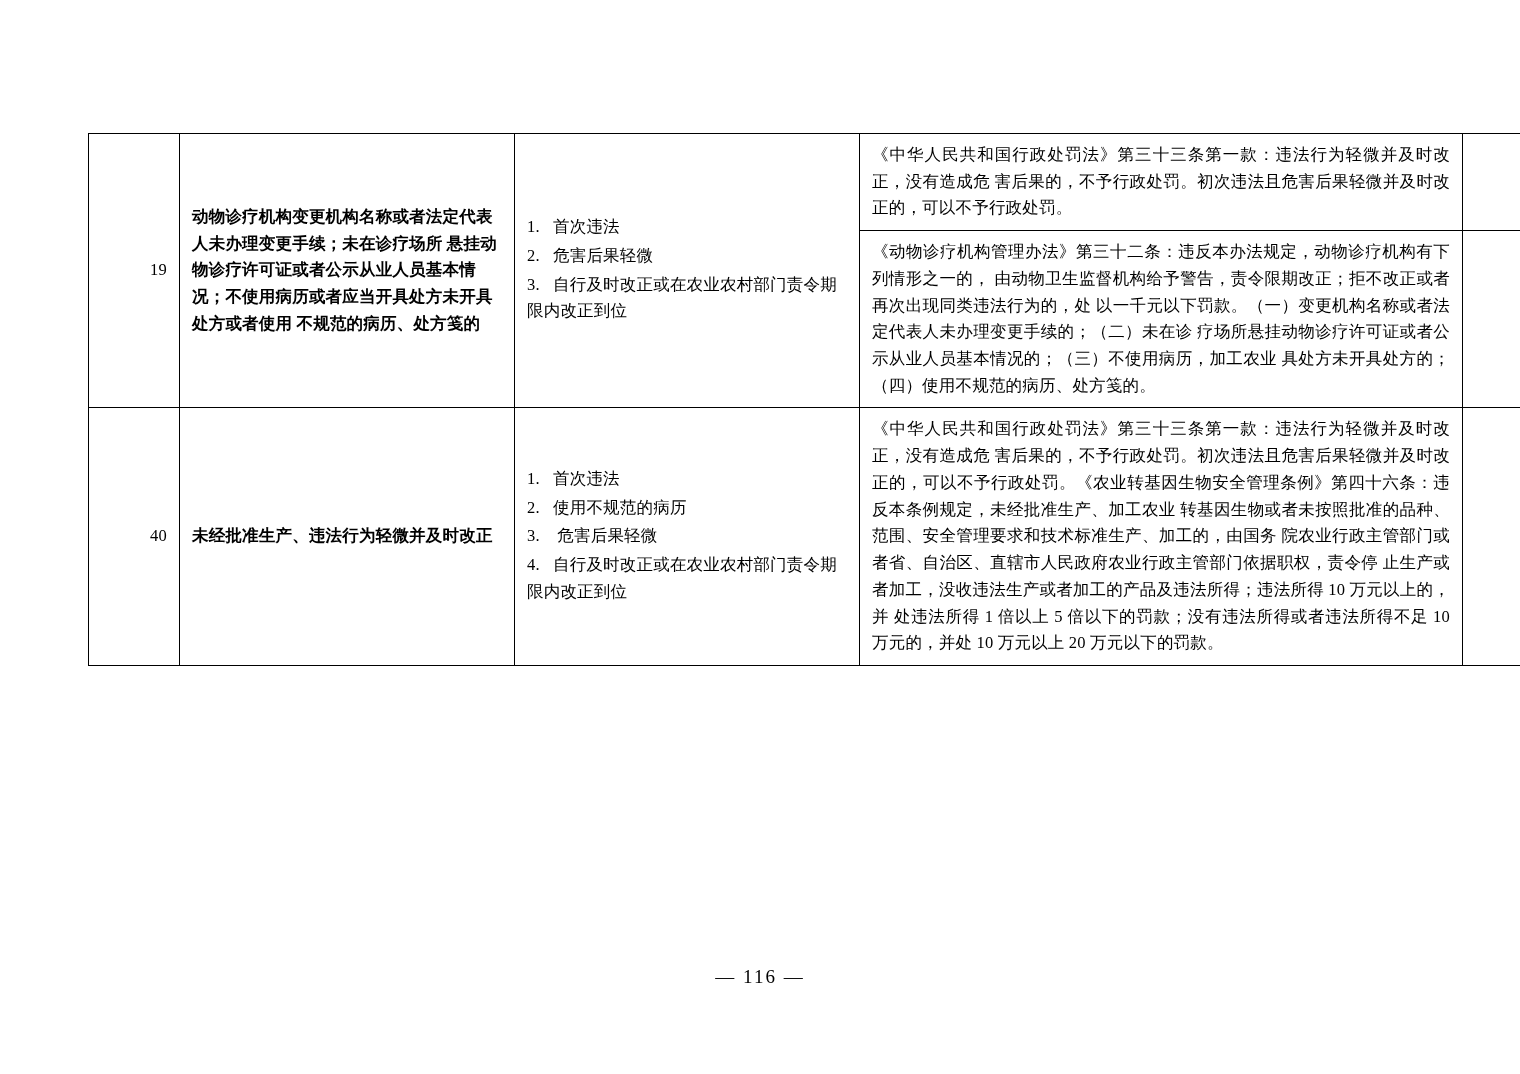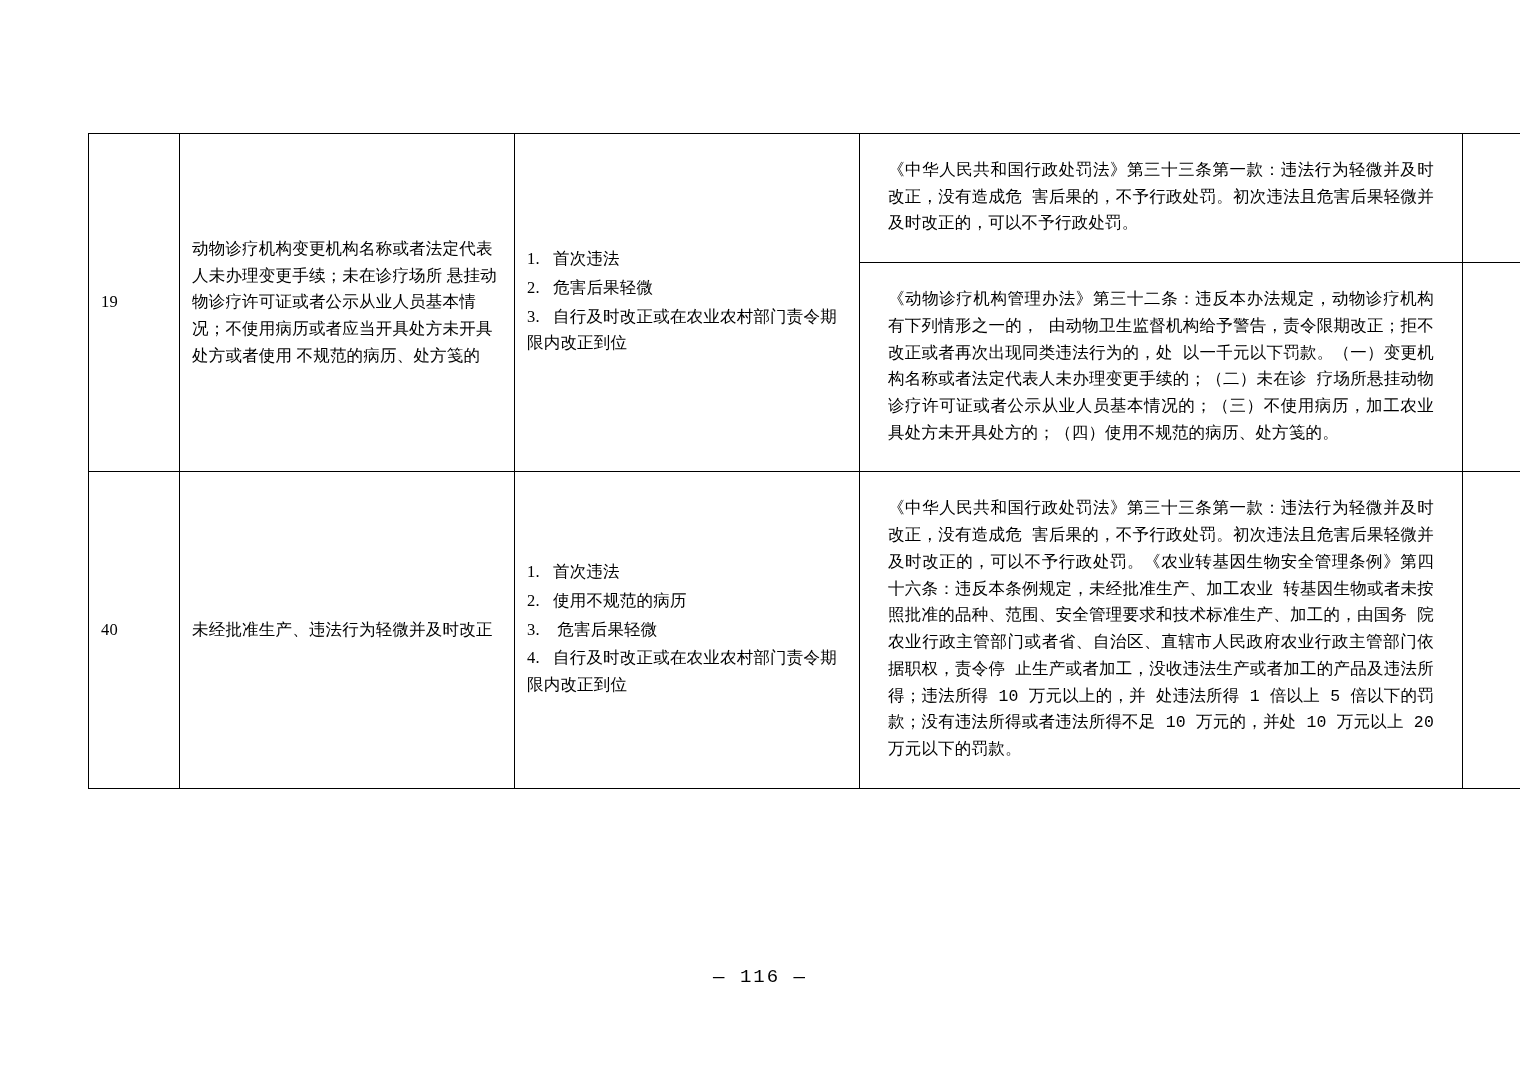--- a/index.html
+++ b/index.html
@@ -32,22 +32,22 @@
     table-layout: fixed;
   }
   .doc-table td {
     border: 1px solid #000;
     vertical-align: middle;
     padding: 8px 12px;
     font-size: 16.5px;
     line-height: 1.62;
     letter-spacing: 0.2px;
   }
-  .col-num   { width: 66px;  text-align: left; font-size: 18px; }
-  .col-desc  { width: 310px; }
+  .col-num   { width: 66px;  text-align: right; font-size: 18px; }
+  .col-desc  { width: 310px; font-weight: bold; }
   .col-cond  { width: 320px; margin-left: 39px; }
   .col-basis { width: 578px; }
   .col-last  { width: 66px; }
 
   .cell-desc {
     text-indent: 0;
   }
   .cond-list {
     margin: 0;
     padding: 0;
@@ -57,32 +57,31 @@
     margin: 0 0 2px 0;
     padding-left: 0;
     text-indent: 0;
     display: block;
   }
   .cond-list li .idx {
     display: inline-block;
     min-width: 26px;
   }
   .basis-para {
-    margin: 16px;
+    margin: 0;
     text-align: justify;
-    font-family: Liberation Mono, monospace;
   }
   .page-number {
     position: absolute;
     left: 0;
     top: 966px;
     width: 1520px;
     text-align: center;
     font-size: 19px;
-    font-family: Liberation Mono, monospace;
+    font-family: Liberation Serif, serif;
     letter-spacing: 2px;
   }
 </style>
 </head>
 <body>
 
 <div class="page">
 
   <table class="doc-table">
     <tbody>

